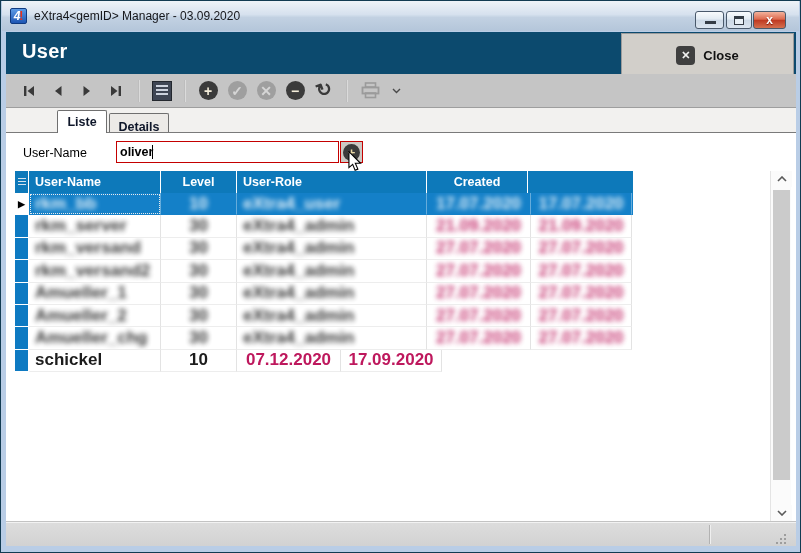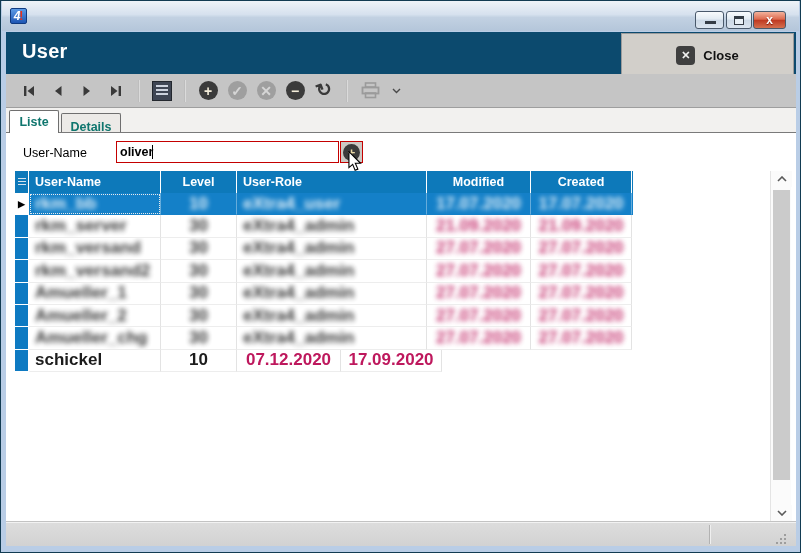--- a/index.html
+++ b/index.html
@@ -46,21 +46,21 @@
     background:repeating-linear-gradient(#cdd3de 0 2px, #3f4654 2px 4px); }
   .circle { width:19px; height:19px; border-radius:50%; background:#3b3b3b; color:#f3ecd9;
     font-size:14px; font-weight:bold; display:flex; align-items:center; justify-content:center; line-height:1; }
   .circle.disabled { background:#9f9f9f; color:#d6d6d6; }
   .refresh { font-size:19px; font-weight:bold; color:#3a3a3a; transform:rotate(-20deg); margin-top:-2px; }
   .chev { margin-left:-3px; }
 
   
   .tabstrip { position:absolute; left:0; top:76px; width:790px; height:24px; background:#f2f1ef; }
   .tab { position:absolute; border:1px solid #6f6f6f; border-bottom:none; font-size:12.5px; font-weight:bold;
-    color:#0f766e; text-align:center; border-radius:2px 2px 0 0; }
+    color:#0f172a; text-align:center; border-radius:2px 2px 0 0;margin-left:48px; }
   .tab span::first-letter { text-decoration:underline; }
   .tab-active { left:3px; top:2px; width:50px; height:23px; background:#fff; z-index:3; padding-top:4px; }
   .tab-inactive { left:55px; top:5px; width:60px; height:19px; background:#eceae7; padding-top:6px; }
   .page { position:absolute; left:0; top:100px; width:790px; height:389px; background:#fff; border-top:1px solid #7a7a7a; z-index:1; }
 
   
   .filter-label { position:absolute; left:17px; top:13px; font-size:12.5px; color:#000; }
   .filter-input { position:absolute; left:110px; top:8px; width:223px; height:22px; border:1px solid #c40000;
     background:#fff; font-family:"Liberation Sans",sans-serif; font-size:12.5px; font-weight:bold; color:#000; padding:0 3px; outline:none; }
   .caret { position:absolute; left:146px; top:12px; width:1px; height:14px; background:#000; }
@@ -106,20 +106,21 @@
   .grip-dot { position:absolute; right:14px; bottom:6px; width:2px; height:2px; background:#9d9d9d;
     box-shadow: 4px 0 0 #9d9d9d, 4px -4px 0 #9d9d9d, 0 4px 0 #9d9d9d, 4px 4px 0 #9d9d9d, -4px 4px 0 #9d9d9d; }
 </style>
 </head>
 <body>
 
 <div id="root">
 
   <div class="titlebar">
     <div class="app-icon"><span>4</span><span class="excl">!</span></div>
+    <div class="title-text">eXtra4&lt;gemID&gt; Manager - 03.09.2020</div>
     <div class="winbtn winbtn-min">
         <div class="glyph-min"></div>
       </div>
     <div class="winbtn winbtn-max">
         <div class="glyph-max"></div>
       </div>
     <div class="winbtn winbtn-close">
         <div class="glyph-x">x</div>
       </div>
   </div>
@@ -212,21 +213,20 @@
       </svg>
 
       <div class="grid">
         <div class="ghead">
           <div class="hc hc-gutter">
               <div class="mini-lines"></div>
             </div>
           <div class="hc c-name">User-Name</div>
           <div class="hc c-level">Level</div>
           <div class="hc c-role">User-Role</div>
-          <div class="hc c-mod">Modified</div>
           <div class="hc c-crea">Created</div>
         </div>
 
         <div class="trow selected blurred">
           <div class="gutter"></div>
           <div class="cell c-name">
               <span class="ct">rkm_bb</span>
             </div>
           <div class="cell c-level">
               <span class="ct">10</span>

